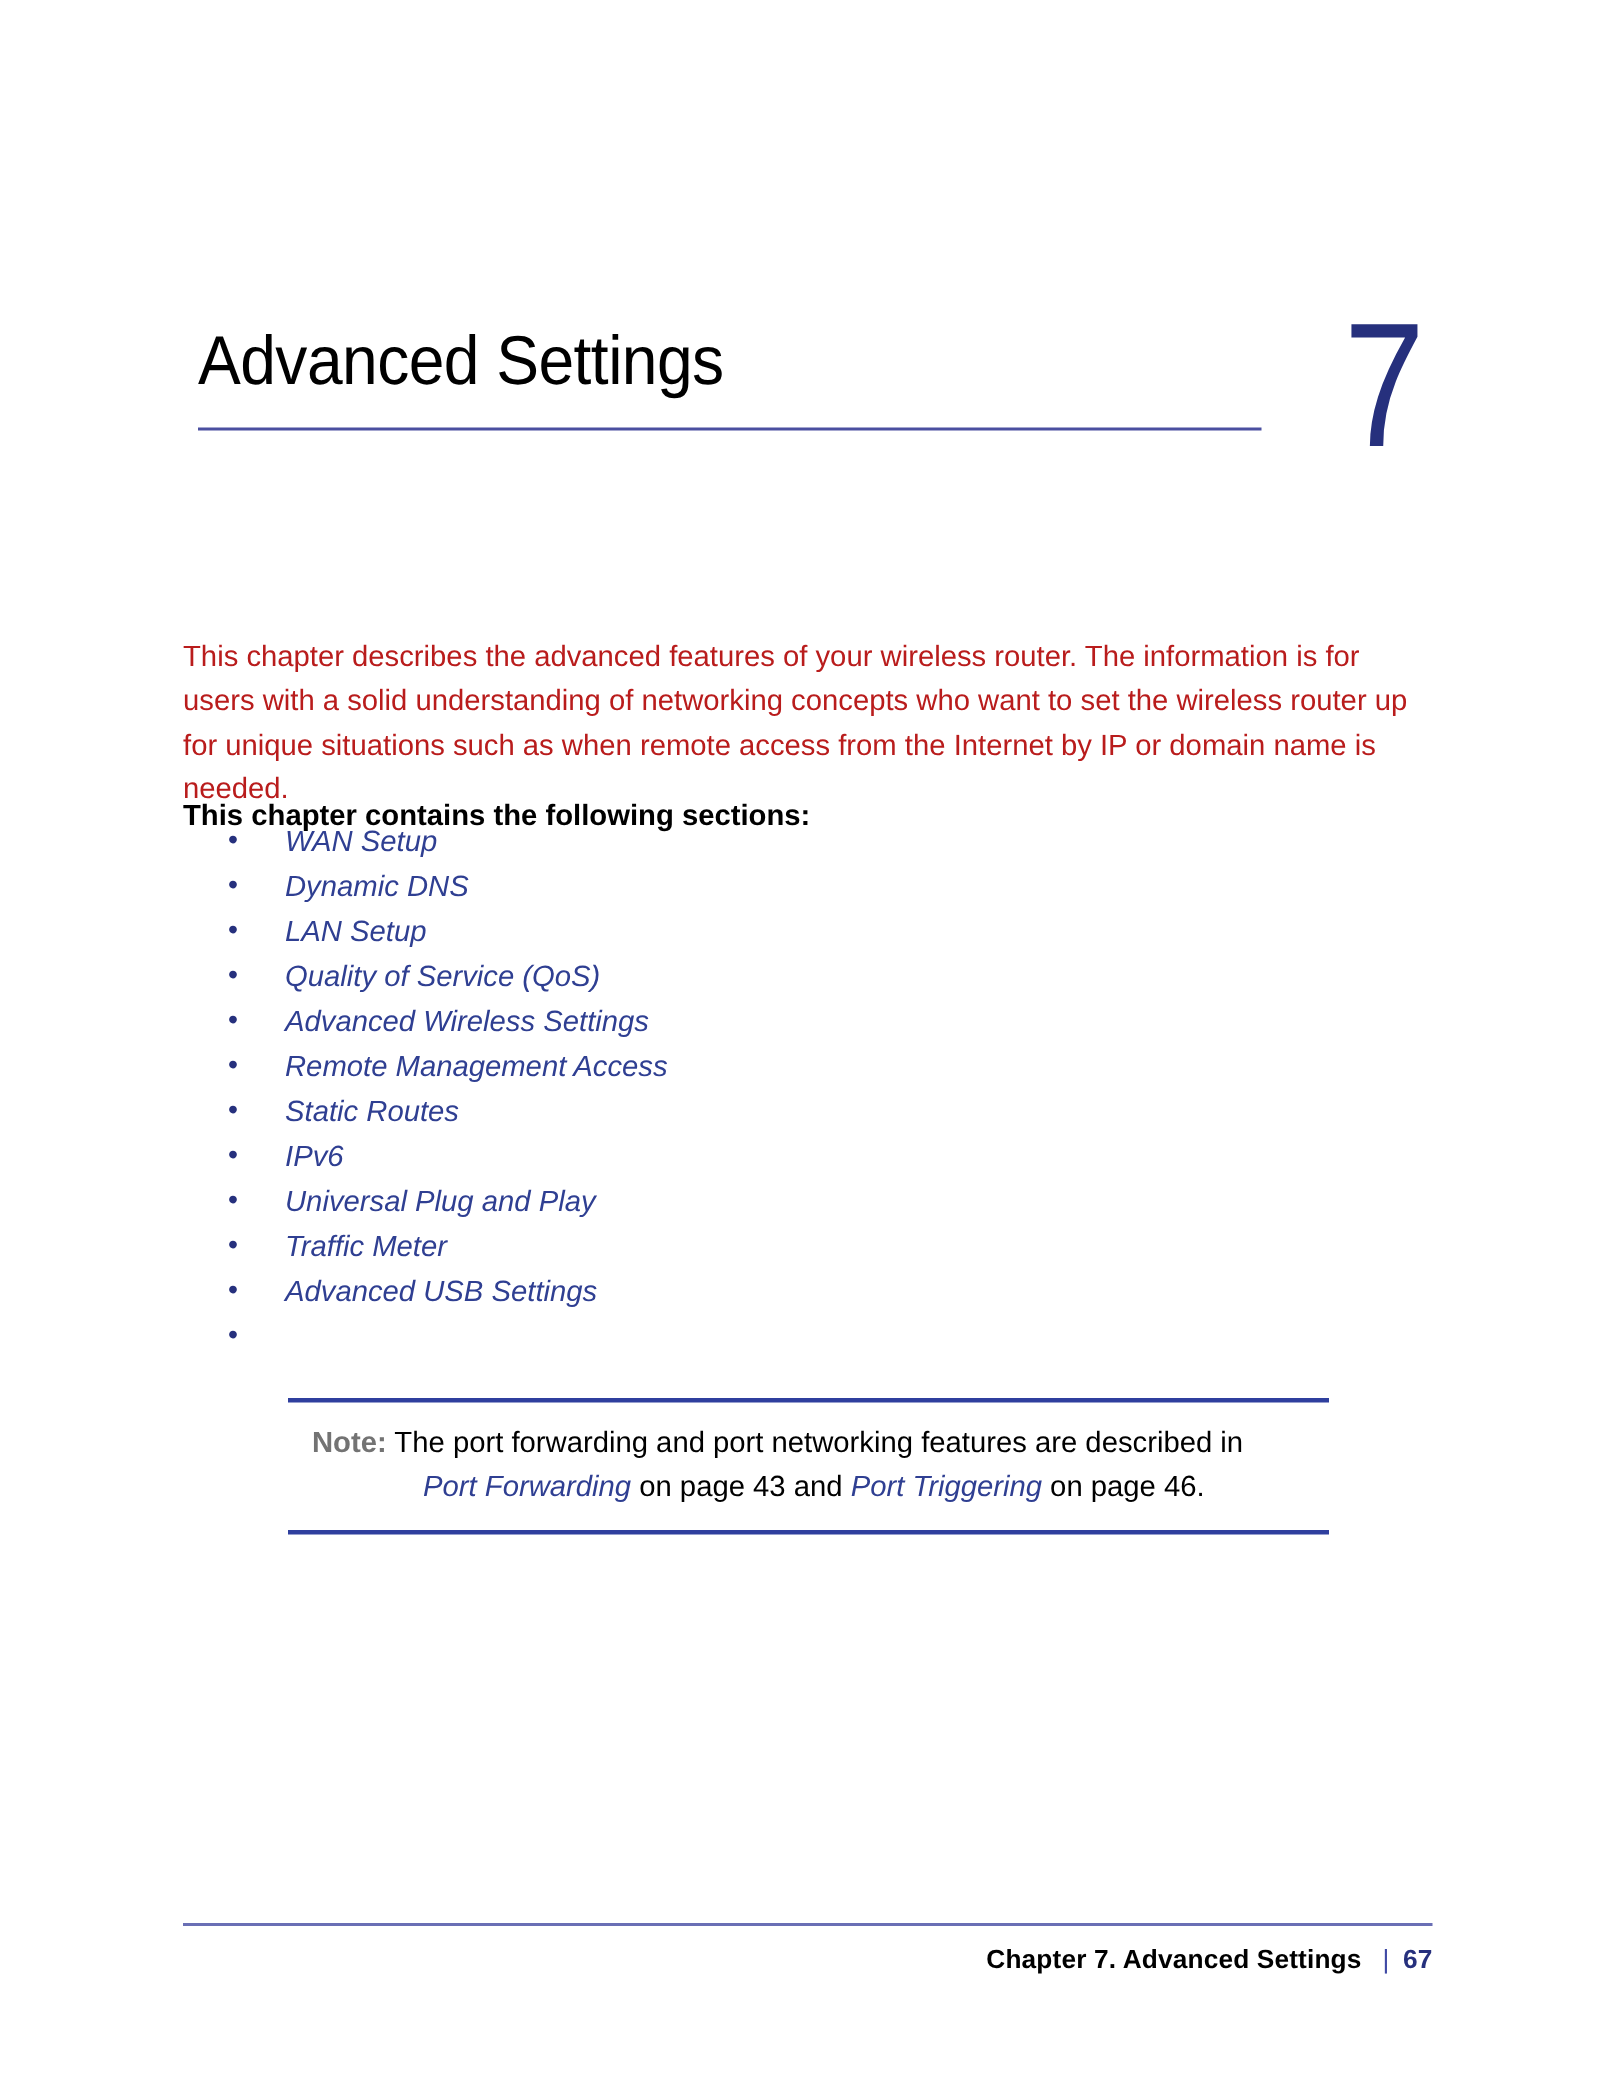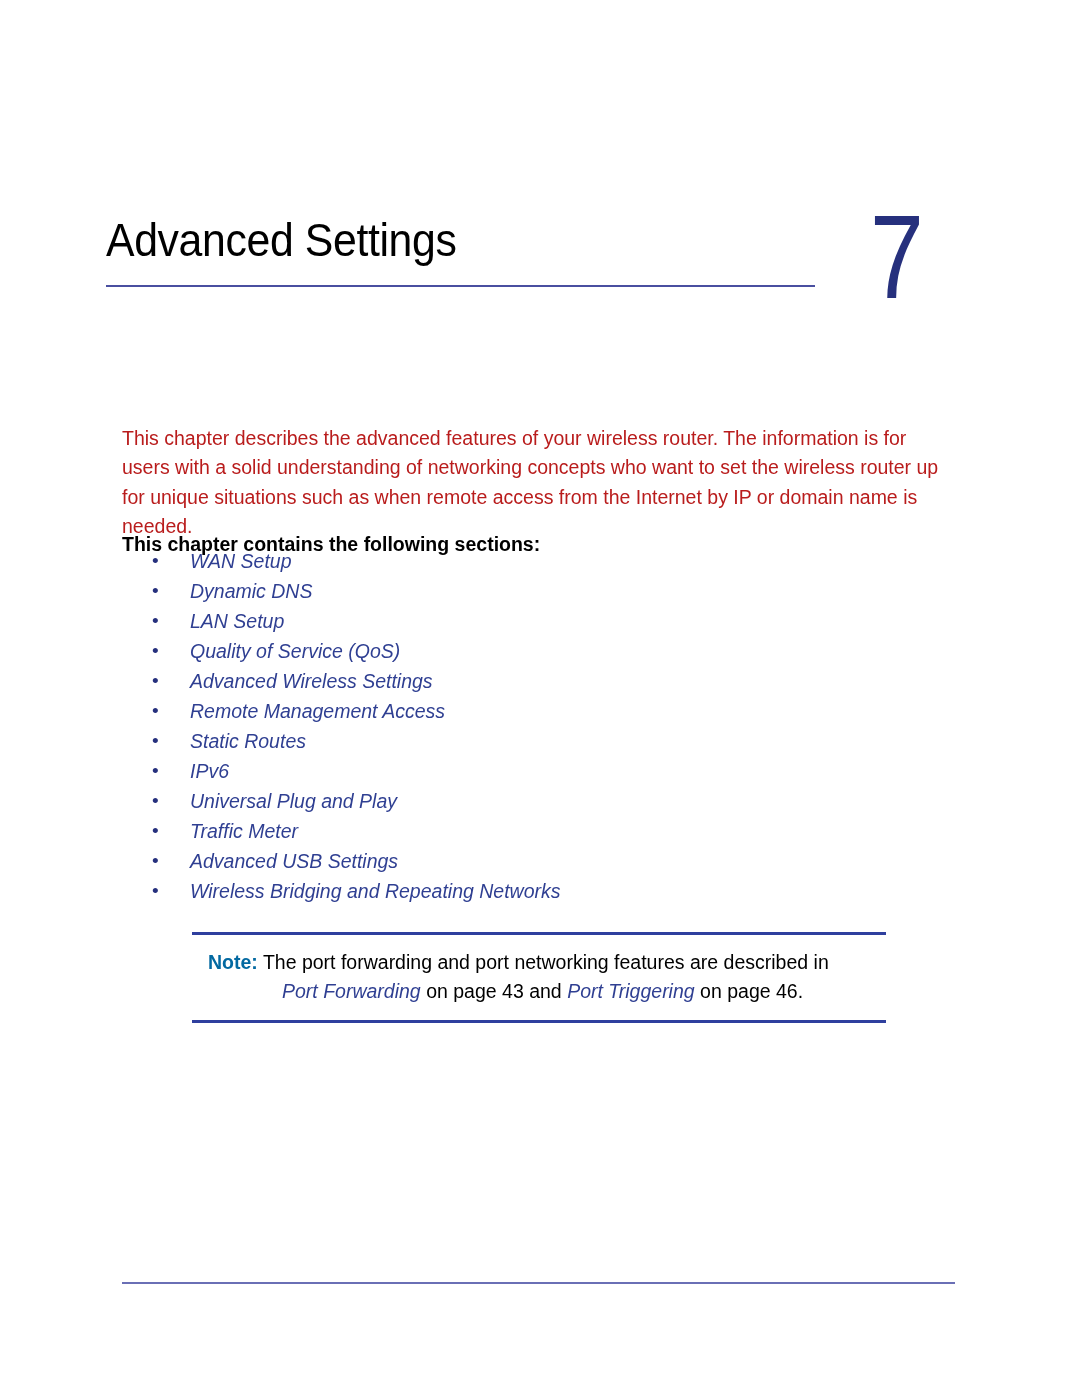--- a/index.html
+++ b/index.html
@@ -17,21 +17,21 @@
   }
 
   .page {
     position: absolute;
     inset: 0;
   }
 
   
   .chapter-header {
     position: absolute;
-    left: 106px;
+    left: 132px;
     top: 212px;
     width: 836px;
     height: 120px;
     text-align: center;
   }
   .chapter-title {
     position: absolute;
     left: 0;
     top: 0;
     font-family: "Liberation Sans", sans-serif;
@@ -132,21 +132,21 @@
     background: #2f3f9e;
   }
   .note-body {
     position: relative;
     padding: 13px 0 14px 0;
     font-size: 19.5px;
     line-height: 29px;
   }
   .note-label {
     font-weight: bold;
-    color: #0369a1;
+    color: #737373;
   }
   .note-line-1 {
     padding-left: 16px;
     text-indent: 0;
   }
   .note-line-2 {
     padding-left: 90px;
   }
   .note-link {
     font-style: italic;
@@ -239,21 +239,20 @@
     <li class="section-item">
       <span class="bullet">•</span>
       <span class="link-text">Traffic Meter</span>
     </li>
     <li class="section-item">
       <span class="bullet">•</span>
       <span class="link-text">Advanced USB Settings</span>
     </li>
     <li class="section-item">
       <span class="bullet">•</span>
-      <span class="link-text">Wireless Bridging and Repeating Networks</span>
     </li>
   </ul>
 
   <div class="note-box">
     <div class="note-rule"></div>
     <div class="note-body">
       <div class="note-line-1">
         <span class="note-label">Note:</span>
         <span>The port forwarding and port networking features are described in</span>
       </div>
@@ -261,14 +260,17 @@
         <span class="note-link">Port Forwarding</span>
         <span>on page 43 and</span>
         <span class="note-link">Port Triggering</span>
         <span>on page 46.</span>
       </div>
     </div>
     <div class="note-rule"></div>
   </div>
 
   <div class="footer-rule"></div>
+  <div class="footer">
+    <span>Chapter 7.  Advanced Settings</span><span class="sep">|</span><span class="page-num">67</span>
+  </div>
 
 </div>
 
 </body></html>

